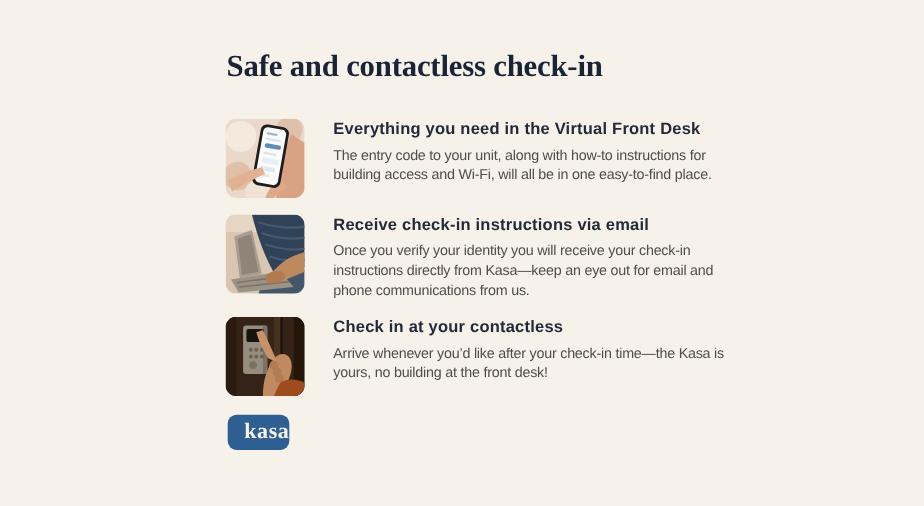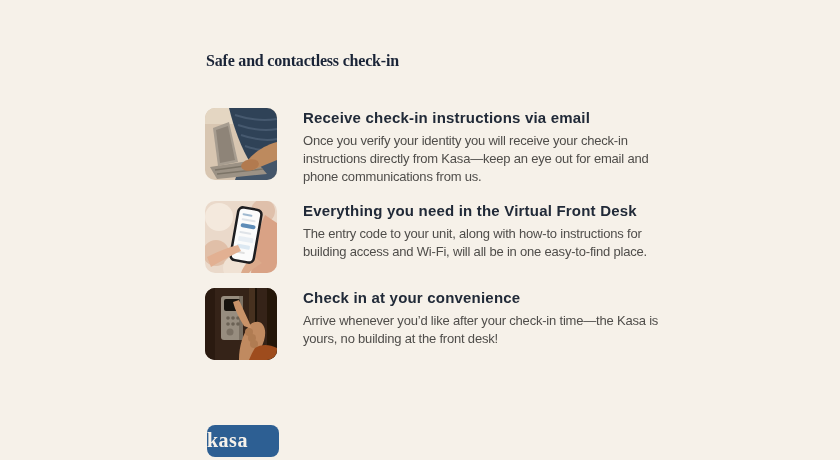--- a/index.html
+++ b/index.html
@@ -7,21 +7,21 @@
     width: 840px; height: 460px;
     background: #f6f1e9;
     font-family: "Liberation Sans", sans-serif;
     overflow: hidden;
   }
   .stage { position: relative; width: 840px; height: 460px; }
 
   .title {
     position: absolute; left: 206px; top: 46px;
     font-family: "Liberation Serif", serif;
-    font-weight: 700; font-size: 16px; line-height: 30px;
+    font-weight: 700; font-size: 28px; line-height: 30px;
     color: #1a2437; letter-spacing: -0.2px;
     margin: 0;
   }
 
   .items {
     position: absolute; left: 205px; top: 108px;
     display: flex; flex-direction: column; gap: 15px;
   }
   .item { display: flex; gap: 26px; }
 
@@ -39,66 +39,39 @@
   }
   .body {
     margin: 0;
     font-size: 13px; line-height: 18px;
     color: #4f4d4a; letter-spacing: -0.2px;
     white-space: pre-line;
   }
 
   .logo {
     position: absolute; left: 207px; top: 377px;
-    width: 72px; height: 32px;
+    width: 56px; height: 32px;
     background: #2d5f93; border-radius: 8px;
-    display: flex; align-items: center; justify-content: flex-start; margin-top: 48px;
+    display: flex; align-items: center; justify-content: flex-end;
   }
   .logo span {
     font-family: "Liberation Serif", serif;
     font-weight: 700; font-size: 20px;
     color: #f7f2ea; letter-spacing: 0.5px;
     transform: translateY(-1px);
   }
 </style>
 </head>
 <body>
 
 <div class="stage">
 
   <h1 class="title">Safe and contactless check-in</h1>
 
   <div class="items">
-
-    <div class="item">
-      <div class="thumb">
-        <svg viewBox="0 0 72 72" aria-hidden="true">
-          <rect width="72" height="72" fill="#d8c6b1"></rect>
-          <rect width="72" height="16" fill="#e4d6c2"></rect>
-          <path d="M24 0 H72 V48 L46 56 C36 40 29 20 24 0 Z" fill="#2f4257"></path>
-          <path d="M30 7 C42 11 58 13 72 11" stroke="#46596f" stroke-width="2" fill="none"></path>
-          <path d="M33 17 C45 21 60 23 72 21" stroke="#46596f" stroke-width="2" fill="none"></path>
-          <path d="M36 27 C48 31 62 33 72 31" stroke="#46596f" stroke-width="2" fill="none"></path>
-          <path d="M40 38 C50 42 64 43 72 41" stroke="#46596f" stroke-width="2" fill="none"></path>
-          <path d="M34 60 L72 50 V72 H30 Z" fill="#44566a"></path>
-          <path d="M8 20 L24 14 L33 54 L13 58 Z" fill="#a79d90"></path>
-          <path d="M11 22 L23 18 L30 52 L15 55 Z" fill="#8e8478"></path>
-          <path d="M5 59 L50 52 L62 66 L12 71 Z" fill="#9c9285"></path>
-          <path d="M10 62 L54 56 M12 66 L58 61" stroke="#7c7467" stroke-width="1.5" fill="none"></path>
-          <path d="M72 34 C58 38 50 44 42 53 L48 62 L72 52 Z" fill="#bd8a5e"></path>
-          <ellipse cx="45" cy="57" rx="9" ry="5.5" fill="#b27a4f" transform="rotate(-12 45 57)"></ellipse>
-        </svg>
-      </div>
-      <div class="text">
-        <p class="heading">Receive check-in instructions via email</p>
-        <p class="body">Once you verify your identity you will receive your check-in
-instructions directly from Kasa—keep an eye out for email and
-phone communications from us.</p>
-      </div>
-    </div>
 
     <div class="item">
       <div class="thumb">
         <svg viewBox="0 0 72 72" aria-hidden="true">
           <rect width="72" height="72" fill="#ead9ca"></rect>
           <circle cx="14" cy="16" r="14" fill="#f4e9dd"></circle>
           <circle cx="58" cy="10" r="12" fill="#dfc0ab"></circle>
           <circle cx="11" cy="52" r="13" fill="#e0bfa8"></circle>
           <circle cx="30" cy="67" r="12" fill="#f0e2d4"></circle>
           <path d="M46 72 C48 52 52 30 60 14 L72 22 V72 Z" fill="#d9a285"></path>
@@ -120,20 +93,47 @@
       <div class="text">
         <p class="heading">Everything you need in the Virtual Front Desk</p>
         <p class="body">The entry code to your unit, along with how-to instructions for
 building access and Wi-Fi, will all be in one easy-to-find place.</p>
       </div>
     </div>
 
     <div class="item">
       <div class="thumb">
         <svg viewBox="0 0 72 72" aria-hidden="true">
+          <rect width="72" height="72" fill="#d8c6b1"></rect>
+          <rect width="72" height="16" fill="#e4d6c2"></rect>
+          <path d="M24 0 H72 V48 L46 56 C36 40 29 20 24 0 Z" fill="#2f4257"></path>
+          <path d="M30 7 C42 11 58 13 72 11" stroke="#46596f" stroke-width="2" fill="none"></path>
+          <path d="M33 17 C45 21 60 23 72 21" stroke="#46596f" stroke-width="2" fill="none"></path>
+          <path d="M36 27 C48 31 62 33 72 31" stroke="#46596f" stroke-width="2" fill="none"></path>
+          <path d="M40 38 C50 42 64 43 72 41" stroke="#46596f" stroke-width="2" fill="none"></path>
+          <path d="M34 60 L72 50 V72 H30 Z" fill="#44566a"></path>
+          <path d="M8 20 L24 14 L33 54 L13 58 Z" fill="#a79d90"></path>
+          <path d="M11 22 L23 18 L30 52 L15 55 Z" fill="#8e8478"></path>
+          <path d="M5 59 L50 52 L62 66 L12 71 Z" fill="#9c9285"></path>
+          <path d="M10 62 L54 56 M12 66 L58 61" stroke="#7c7467" stroke-width="1.5" fill="none"></path>
+          <path d="M72 34 C58 38 50 44 42 53 L48 62 L72 52 Z" fill="#bd8a5e"></path>
+          <ellipse cx="45" cy="57" rx="9" ry="5.5" fill="#b27a4f" transform="rotate(-12 45 57)"></ellipse>
+        </svg>
+      </div>
+      <div class="text">
+        <p class="heading">Receive check-in instructions via email</p>
+        <p class="body">Once you verify your identity you will receive your check-in
+instructions directly from Kasa—keep an eye out for email and
+phone communications from us.</p>
+      </div>
+    </div>
+
+    <div class="item">
+      <div class="thumb">
+        <svg viewBox="0 0 72 72" aria-hidden="true">
           <rect width="72" height="72" fill="#352318"></rect>
           <rect x="0" width="10" height="72" fill="#2a1a10"></rect>
           <rect x="44" width="6" height="72" fill="#47311f"></rect>
           <rect x="50" width="2" height="72" fill="#1c1208"></rect>
           <rect x="62" width="10" height="72" fill="#241609"></rect>
           <rect x="16" y="8" width="22" height="44" rx="3" fill="#978d7f"></rect>
           <rect x="34" y="8" width="4" height="44" fill="#7b7164"></rect>
           <rect x="19" y="11" width="16" height="12" rx="2" fill="#17130e"></rect>
           <circle cx="23" cy="30" r="1.8" fill="#6b6255"></circle>
           <circle cx="28" cy="30" r="1.8" fill="#6b6255"></circle>
@@ -144,21 +144,21 @@
           <circle cx="25" cy="44" r="3.5" fill="#7b7164"></circle>
           <path d="M34 72 C34 58 38 46 44 38 C48 33 55 32 58 37 C62 43 60 52 56 60 C53 66 50 70 48 72 Z" fill="#c08a60"></path>
           <path d="M28 14 C30 22 34 30 39 38 L47 41 C43 31 38 21 34 12 Z" fill="#c89268"></path>
           <circle cx="44" cy="44" r="4" fill="#b07c52"></circle>
           <circle cx="47" cy="50" r="4" fill="#b07c52"></circle>
           <circle cx="49" cy="56" r="4" fill="#b07c52"></circle>
           <path d="M50 60 C56 56 64 56 72 60 V72 H44 C46 67 48 63 50 60 Z" fill="#9e4c1d"></path>
         </svg>
       </div>
       <div class="text">
-        <p class="heading">Check in at your convenience</p>
+        <p class="heading">Check in at your contactless</p>
         <p class="body">Arrive whenever you’d like after your check-in time—the Kasa is
 yours, no building at the front desk!</p>
       </div>
     </div>
 
   </div>
 
   <div class="logo">
     <span>kasa</span>
   </div>

